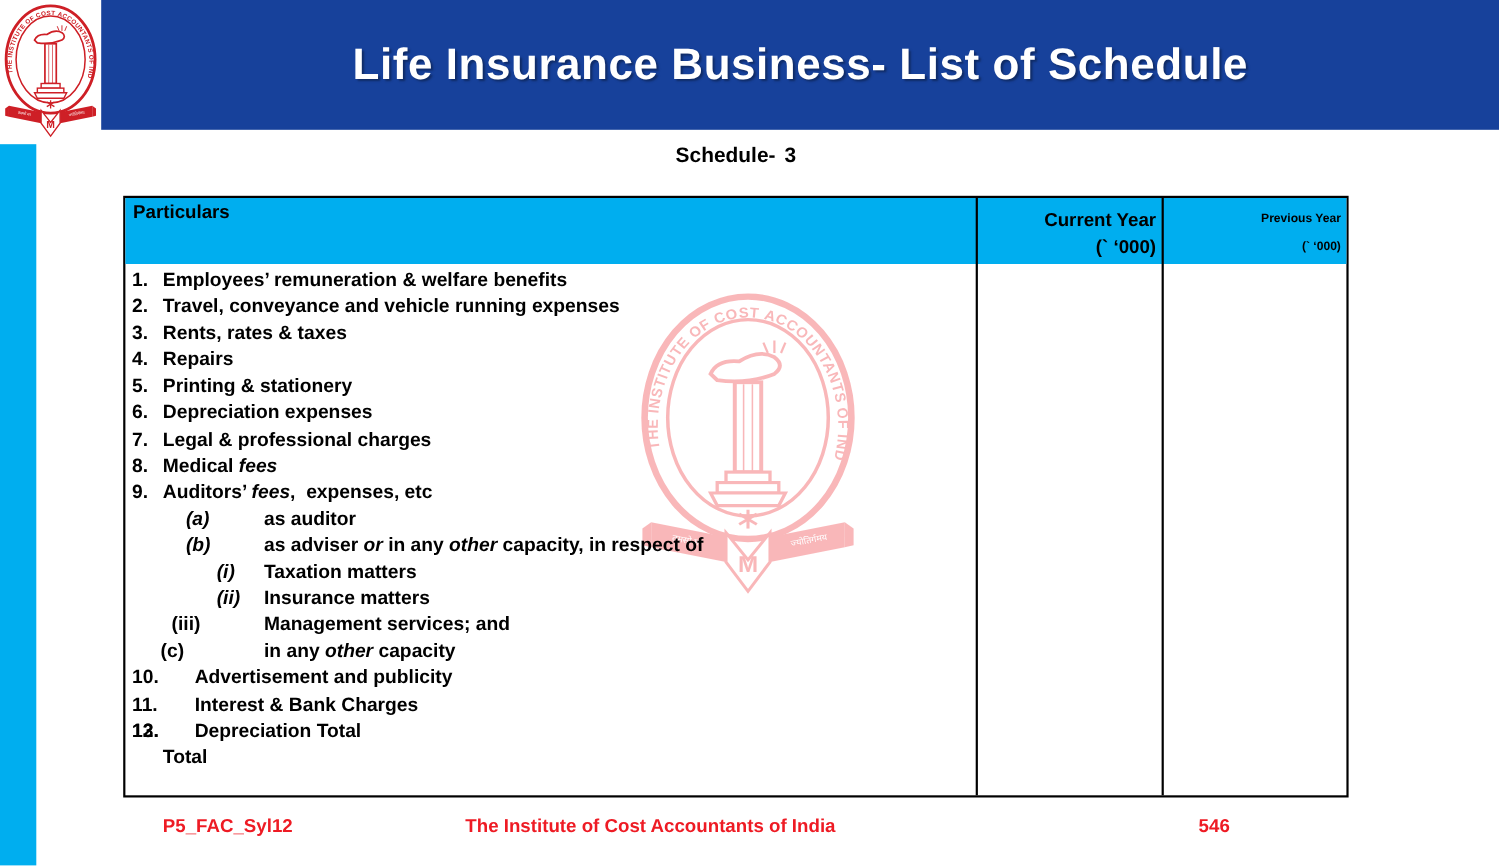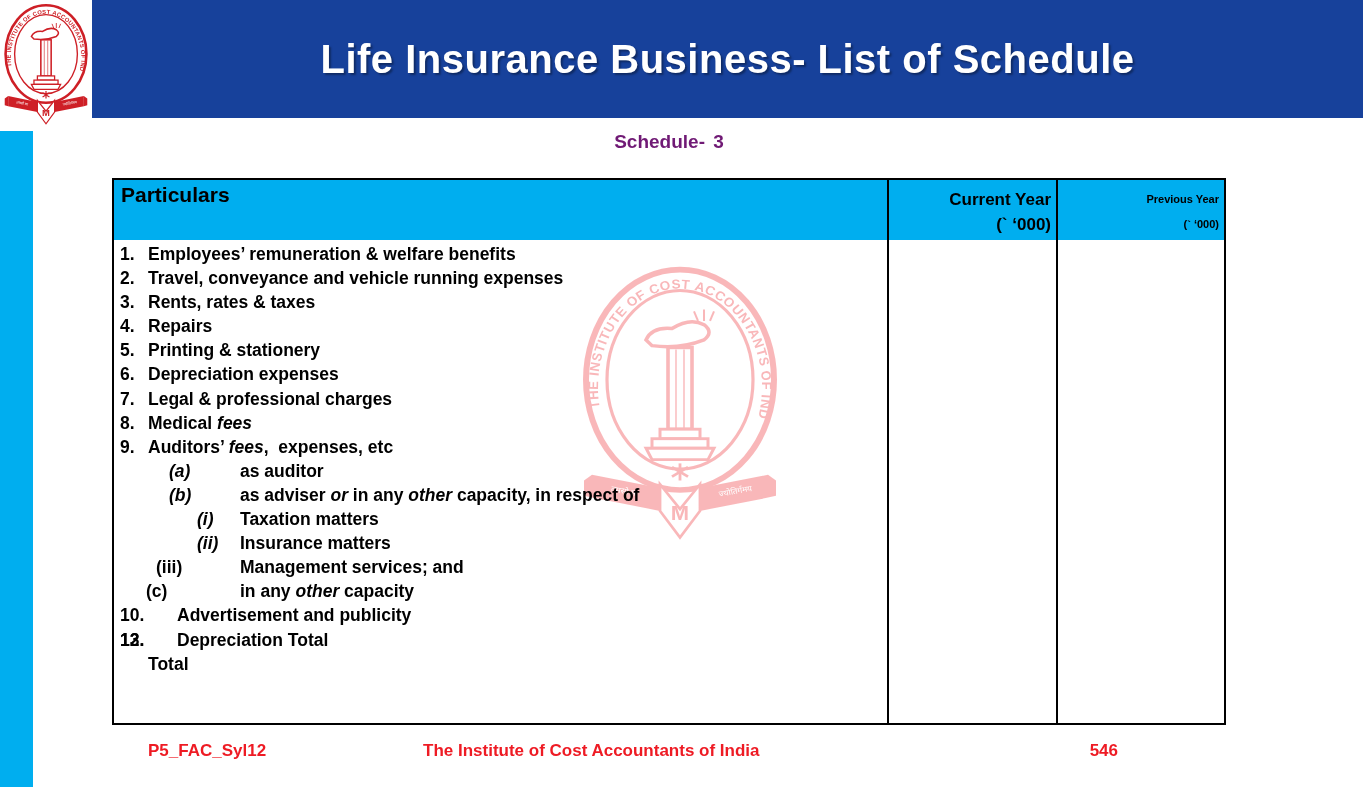--- a/index.html
+++ b/index.html
@@ -13,27 +13,27 @@
   
   .logo-box { position:absolute; left:0; top:0; width:92px; height:131px; background:#ffffff; }
   .logo-box svg { position:absolute; left:3px; top:2px; color:#CE1F26; }
   
   .band { position:absolute; left:92px; top:0; width:1271px; height:118px; background:#17419B; }
   .band h1 {
     color:#ffffff; font-size:40px; font-weight:bold; text-align:center; line-height:118px;
     letter-spacing:0.5px; text-shadow:2px 2px 2px rgba(0,0,0,0.35); white-space:nowrap;
   }
   
-  .sched { position:absolute; left:112px; top:130px; width:1114px; text-align:center; color:#701a75; }
+  .sched { position:absolute; left:112px; top:130px; width:1114px; text-align:center; color:#000000; }
   .sched .l1 { font-size:19px; font-weight:bold; line-height:23px; word-spacing:3px; }
   .sched .l2 { font-size:19px; font-weight:bold; line-height:23px; word-spacing:3px; }
   
   .tbl { position:absolute; left:112px; top:178px; width:1114px; border:2px solid #000; background:transparent; }
   .thead { display:flex; background:#00AEEF; height:60px; }
-  .thead .c1 { flex:0 0 773px; padding:3px 4px 0 7px; font-size:21px; font-weight:bold; color:#000; }
+  .thead .c1 { flex:0 0 773px; padding:3px 4px 0 7px; font-size:17px; font-weight:bold; color:#000; }
   .thead .c2 { flex:0 0 169px; border-left:2px solid #000; text-align:right; padding:7px 5px 0 12px; font-size:17px; font-weight:bold; line-height:25px; }
   .thead .c3 { flex:1; border-left:2px solid #000; text-align:right; padding:7px 5px 0 0; font-size:11px; font-weight:bold; line-height:25px; }
   .tbody { display:flex; height:483px; position:relative; }
   .tbody .c1 { flex:0 0 773px; position:relative; padding-top:2px; }
   .tbody .c2 { flex:0 0 169px; border-left:2px solid #000; }
   .tbody .c3 { flex:1; border-left:2px solid #000; }
   
   .trow { position:relative; line-height:24.1px; font-size:17.5px; font-weight:bold; color:#000; white-space:pre; }
   .trow .marker { position:absolute; top:0; }
   .n1  .marker { left:6px; }  .n1  .rtext { margin-left:34px; }
@@ -145,20 +145,21 @@
           <div class="trow n1"><span class="marker">7.</span><span class="rtext"><span>Legal &amp; professional charges</span></span></div>
           <div class="trow n1"><span class="marker">8.</span><span class="rtext"><span>Medical </span><span class="it">fees</span></span></div>
           <div class="trow n1"><span class="marker">9.</span><span class="rtext"><span>Auditors’ </span><span class="it">fees</span><span>,  expenses, etc</span></span></div>
           <div class="trow s1"><span class="marker it">(a)</span><span class="rtext"><span>as auditor</span></span></div>
           <div class="trow s1"><span class="marker it">(b)</span><span class="rtext"><span>as adviser </span><span class="it">or</span><span> in any </span><span class="it">other</span><span> capacity, in respect of</span></span></div>
           <div class="trow s2"><span class="marker it">(i)</span><span class="rtext"><span>Taxation matters</span></span></div>
           <div class="trow s2"><span class="marker it">(ii)</span><span class="rtext"><span>Insurance matters</span></span></div>
           <div class="trow s2b"><span class="marker">(iii)</span><span class="rtext"><span>Management services; and</span></span></div>
           <div class="trow s1c"><span class="marker">(c)</span><span class="rtext"><span>in any </span><span class="it">other</span><span> capacity</span></span></div>
           <div class="trow n1w"><span class="marker">10.</span><span class="rtext"><span>Advertisement and publicity</span></span></div>
+          <div class="trow n1w"><span class="marker">11.</span><span class="rtext"><span>Interest &amp; Bank Charges</span></span></div>
           <div class="trow n1w"><span class="marker">12.</span></div>
           <div class="trow n1w"><span class="marker">13.</span><span class="rtext"><span>Depreciation Total</span></span></div>
           <div class="trow tot"><span class="rtext"><span>Total</span></span></div>
         </div>
       <div class="c2"></div>
       <div class="c3"></div>
     </div>
   </div>
 
   <div class="footer">

